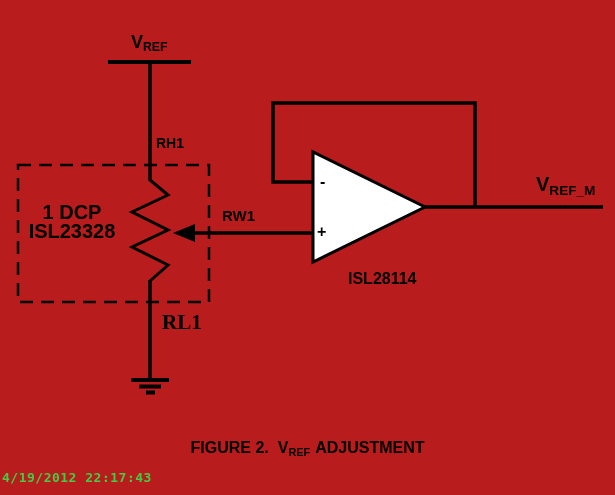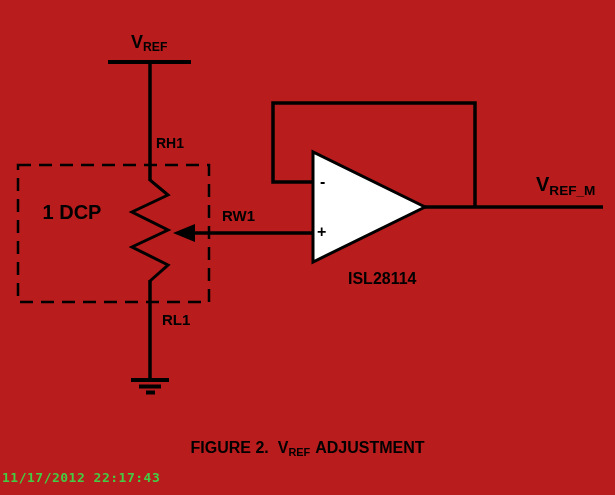--- a/index.html
+++ b/index.html
@@ -29,21 +29,21 @@
   }
   .sub {
     font-size: 0.68em;
     font-weight: bold;
     vertical-align: -0.28em;
     letter-spacing: 0;
   }
   #vref-label   { left: 131px; top: 33px;  font-size: 18px; }
   #rh1-label    { left: 156px; top: 136px; font-size: 14px; }
   #rw1-label    { left: 222px; top: 208px; font-size: 15px; }
-  #rl1-label    { left: 162px; top: 312px; font-size: 15px; }
+  #rl1-label    { left: 162px; top: 312px; font-size: 21px; font-family: Liberation Serif, serif; }
   #dcp-label {
     left: 22px; top: 203px; width: 100px;
     text-align: center; font-size: 20px; line-height: 19px;
   }
   #opamp-label  { left: 348px; top: 271px; font-size: 16px; }
   #vrefm-label  { left: 512px; top: 174px; font-size: 20px; margin-left: 24px; }
   #minus-label  { left: 320px; top: 174px; font-size: 16px; }
   #plus-label   { left: 317px; top: 224px; font-size: 16px; }
   #figure-caption {
     position: absolute;
@@ -103,27 +103,28 @@
   <span id="vref-label" class="lbl"><span>V</span><span class="sub">REF</span></span>
 
   <span id="rh1-label" class="lbl">RH1</span>
 
   <span id="rw1-label" class="lbl">RW1</span>
 
   <span id="rl1-label" class="lbl">RL1</span>
 
   <div id="dcp-label" class="lbl">
     <div>1 DCP</div>
+    <div>ISL23328</div>
   </div>
 
   <span id="minus-label" class="lbl">-</span>
 
   <span id="plus-label" class="lbl">+</span>
 
   <span id="opamp-label" class="lbl">ISL28114</span>
 
   <span id="vrefm-label" class="lbl"><span>V</span><span class="sub">REF_M</span></span>
 
   <div id="figure-caption"><span>FIGURE 2.</span><span class="gap"></span><span>V</span><span class="sub">REF</span><span class="gap2"></span><span>ADJUSTMENT</span></div>
 
-  <span id="timestamp">11/17/2012 22:17:43</span>
+  <span id="timestamp">4/19/2012 22:17:43</span>
 
 </div>
 
 </body></html>

